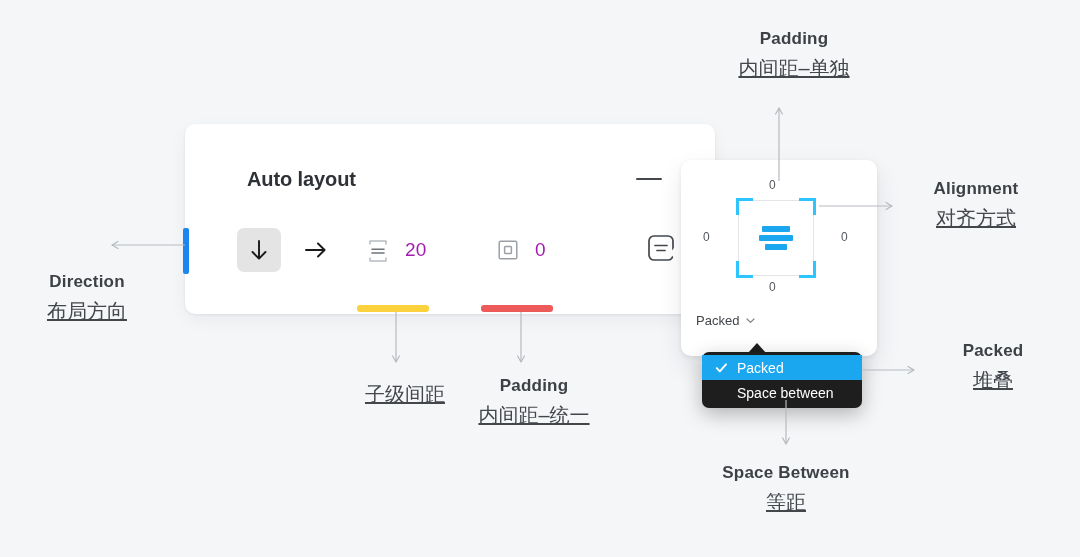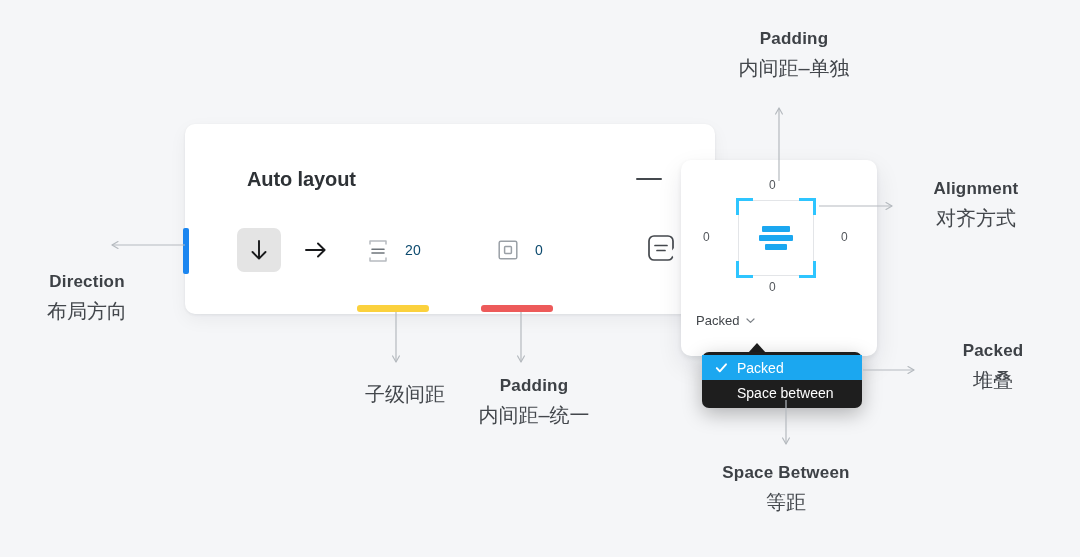--- a/index.html
+++ b/index.html
@@ -13,21 +13,21 @@
   .stage{position:absolute;left:0;top:0;width:1080px;height:557px;}
 
   
   .anno{position:absolute;text-align:center;}
   .anno .en{
     font-size:17px;font-weight:bold;color:#3d4146;
     letter-spacing:.2px;line-height:1.25;white-space:nowrap;
   }
   .anno .cn{
     font-size:20px;color:#43474c;line-height:1.5;white-space:nowrap;
-    font-weight:400;margin-top:4px;
+    font-weight:400;margin-top:4px;text-decoration:underline;
   }
 
   
   .conn{position:absolute;}
   .conn svg{display:block;overflow:visible;}
 
   
   .panel{
     position:absolute;left:185px;top:124px;width:530px;height:190px;
     background:#ffffff;border-radius:10px;
@@ -47,21 +47,21 @@
   .dirbtn{
     position:absolute;width:44px;height:44px;border-radius:7px;
     display:flex;align-items:center;justify-content:center;
   }
   .dirbtn.sel{background:#e4e4e4;left:0;}
   .dirbtn.unsel{background:transparent;left:57px;}
   .dirbtn svg{display:block;}
 
   .field{position:absolute;display:flex;align-items:center;height:44px;}
   .field .ic{width:26px;height:26px;display:flex;align-items:center;justify-content:center;}
-  .field .val{font-size:14px;color:#0c4a6e;margin-left:14px;letter-spacing:.2px;text-align:center;}
+  .field .val{font-size:19px;color:#a21caf;margin-left:14px;letter-spacing:.2px;text-align:center;}
   #spacing-field{left:128px;}
   #padding-field{left:258px;}
 
   .alignbtn{
     position:absolute;left:402px;top:0;width:44px;height:44px;
     display:flex;align-items:center;justify-content:center;
   }
 
   
   .marker{position:absolute;height:7px;border-radius:3px;}

